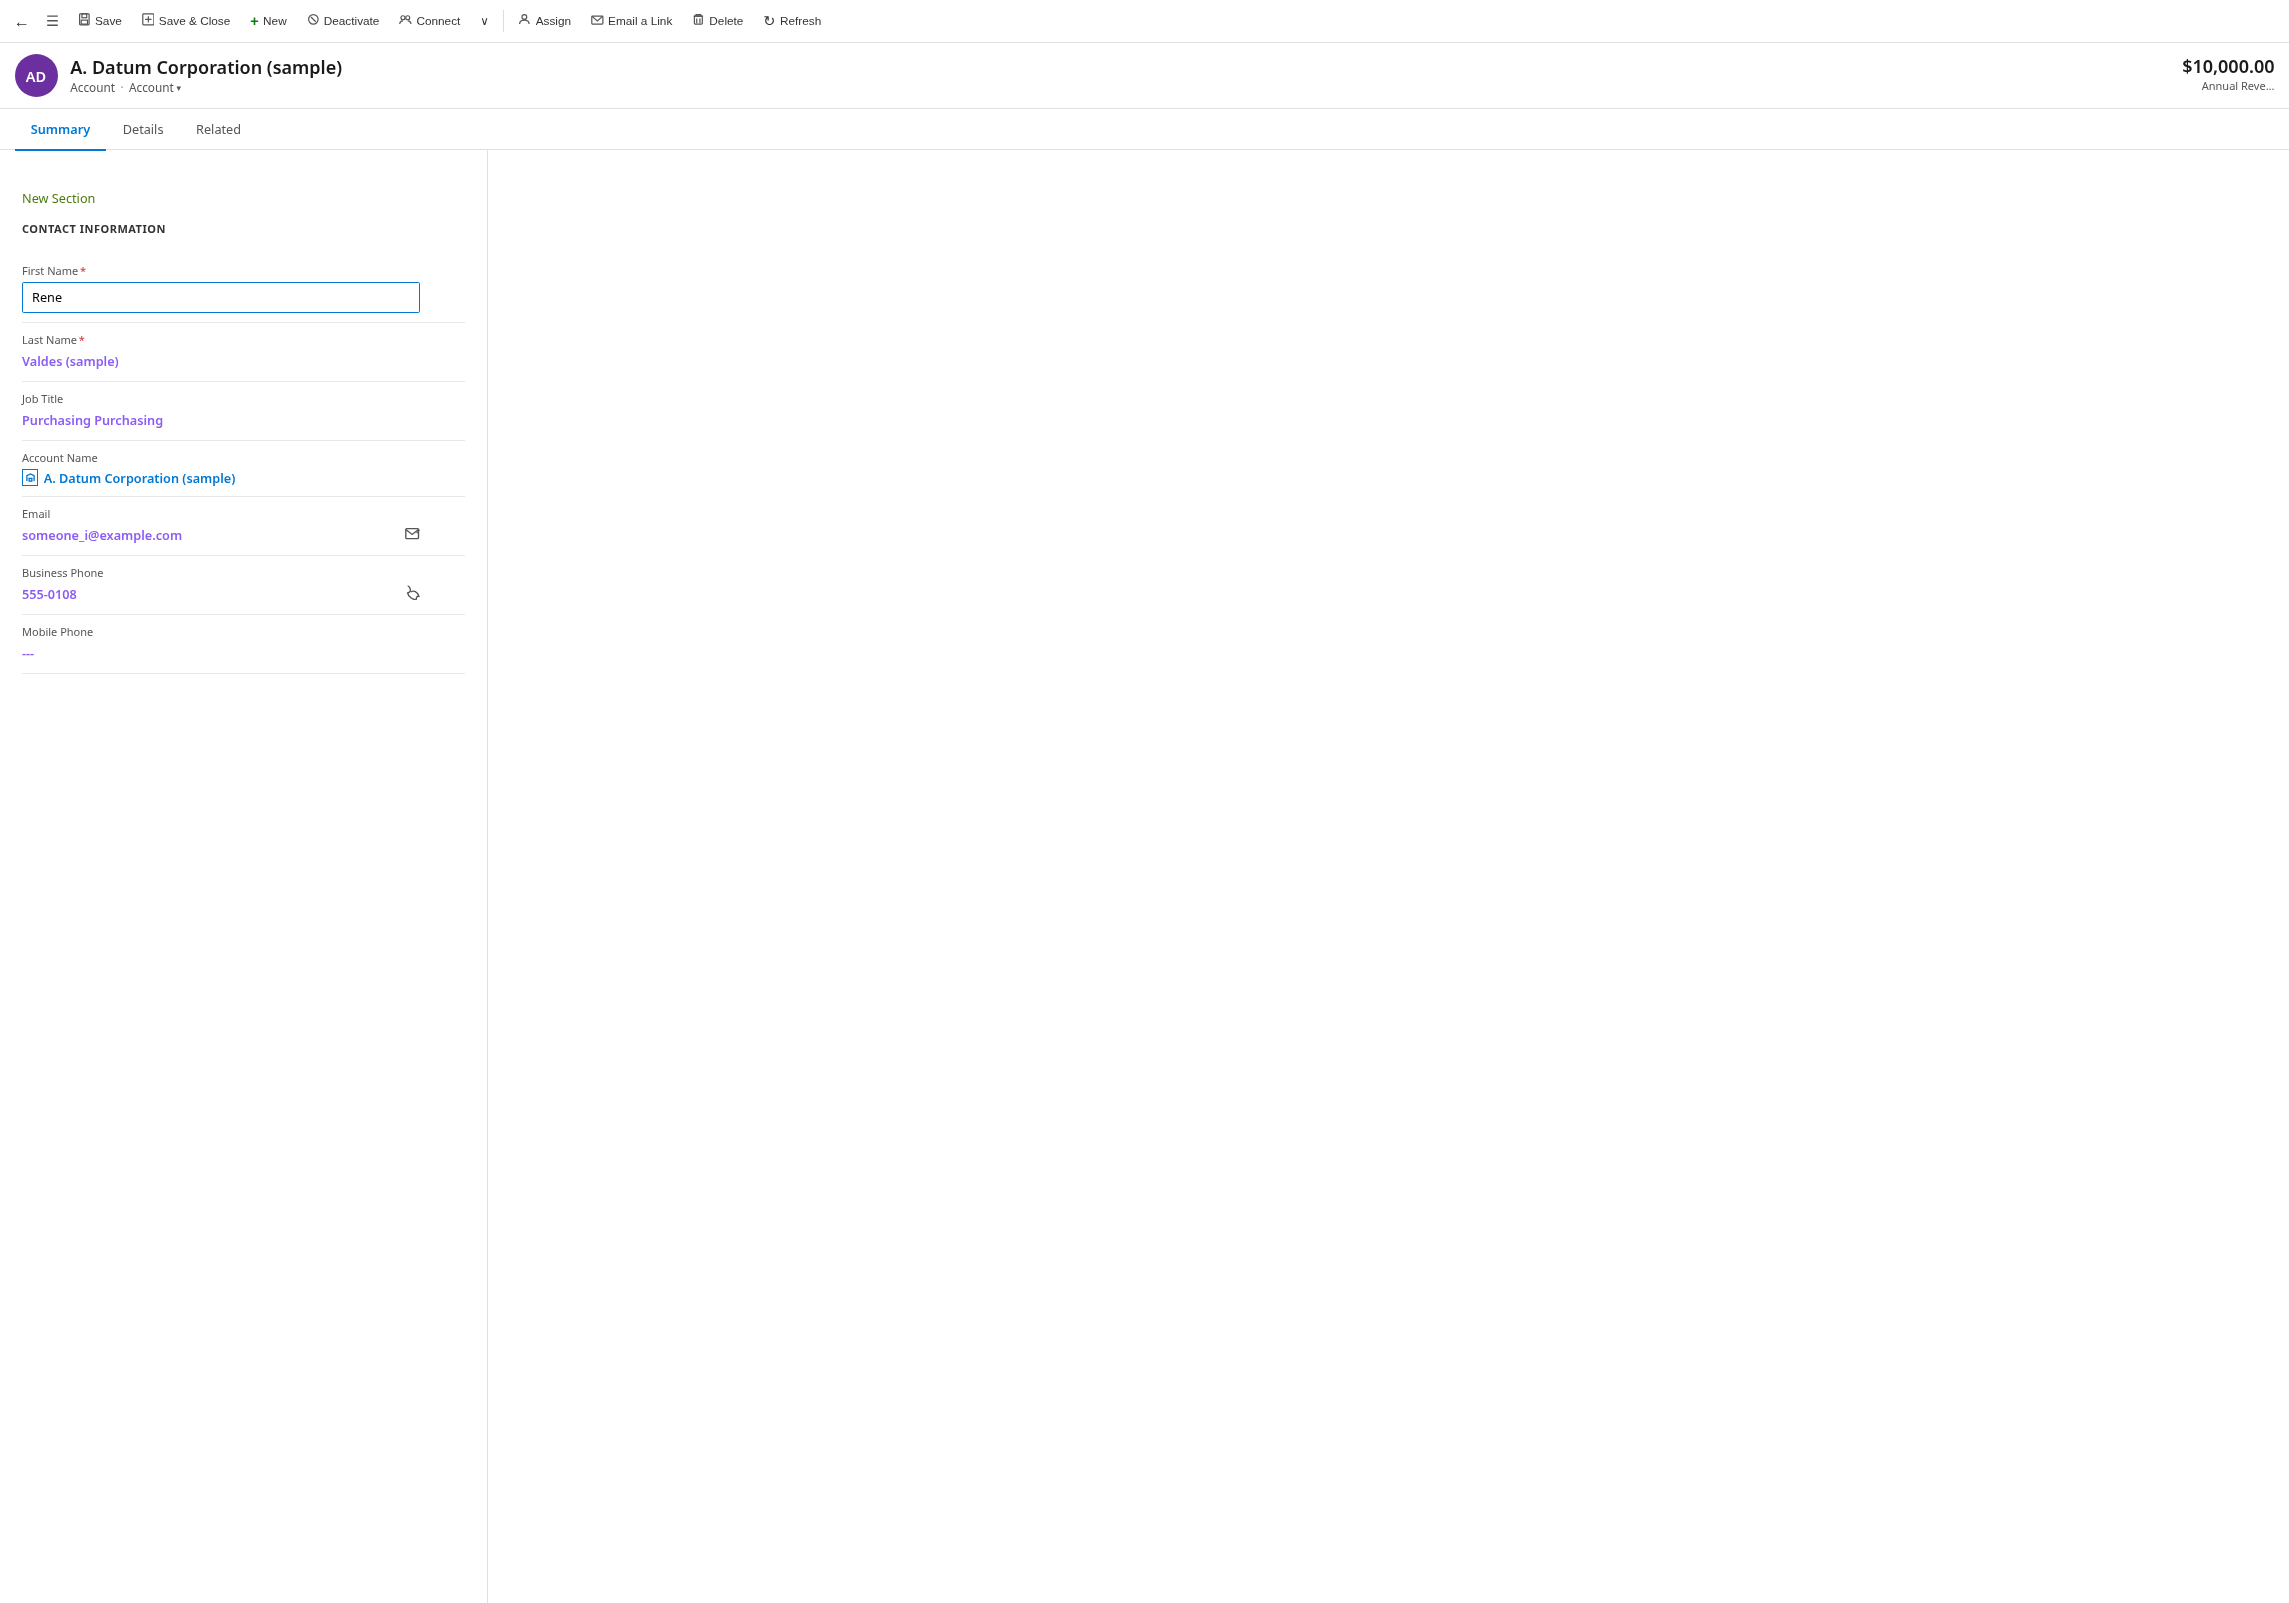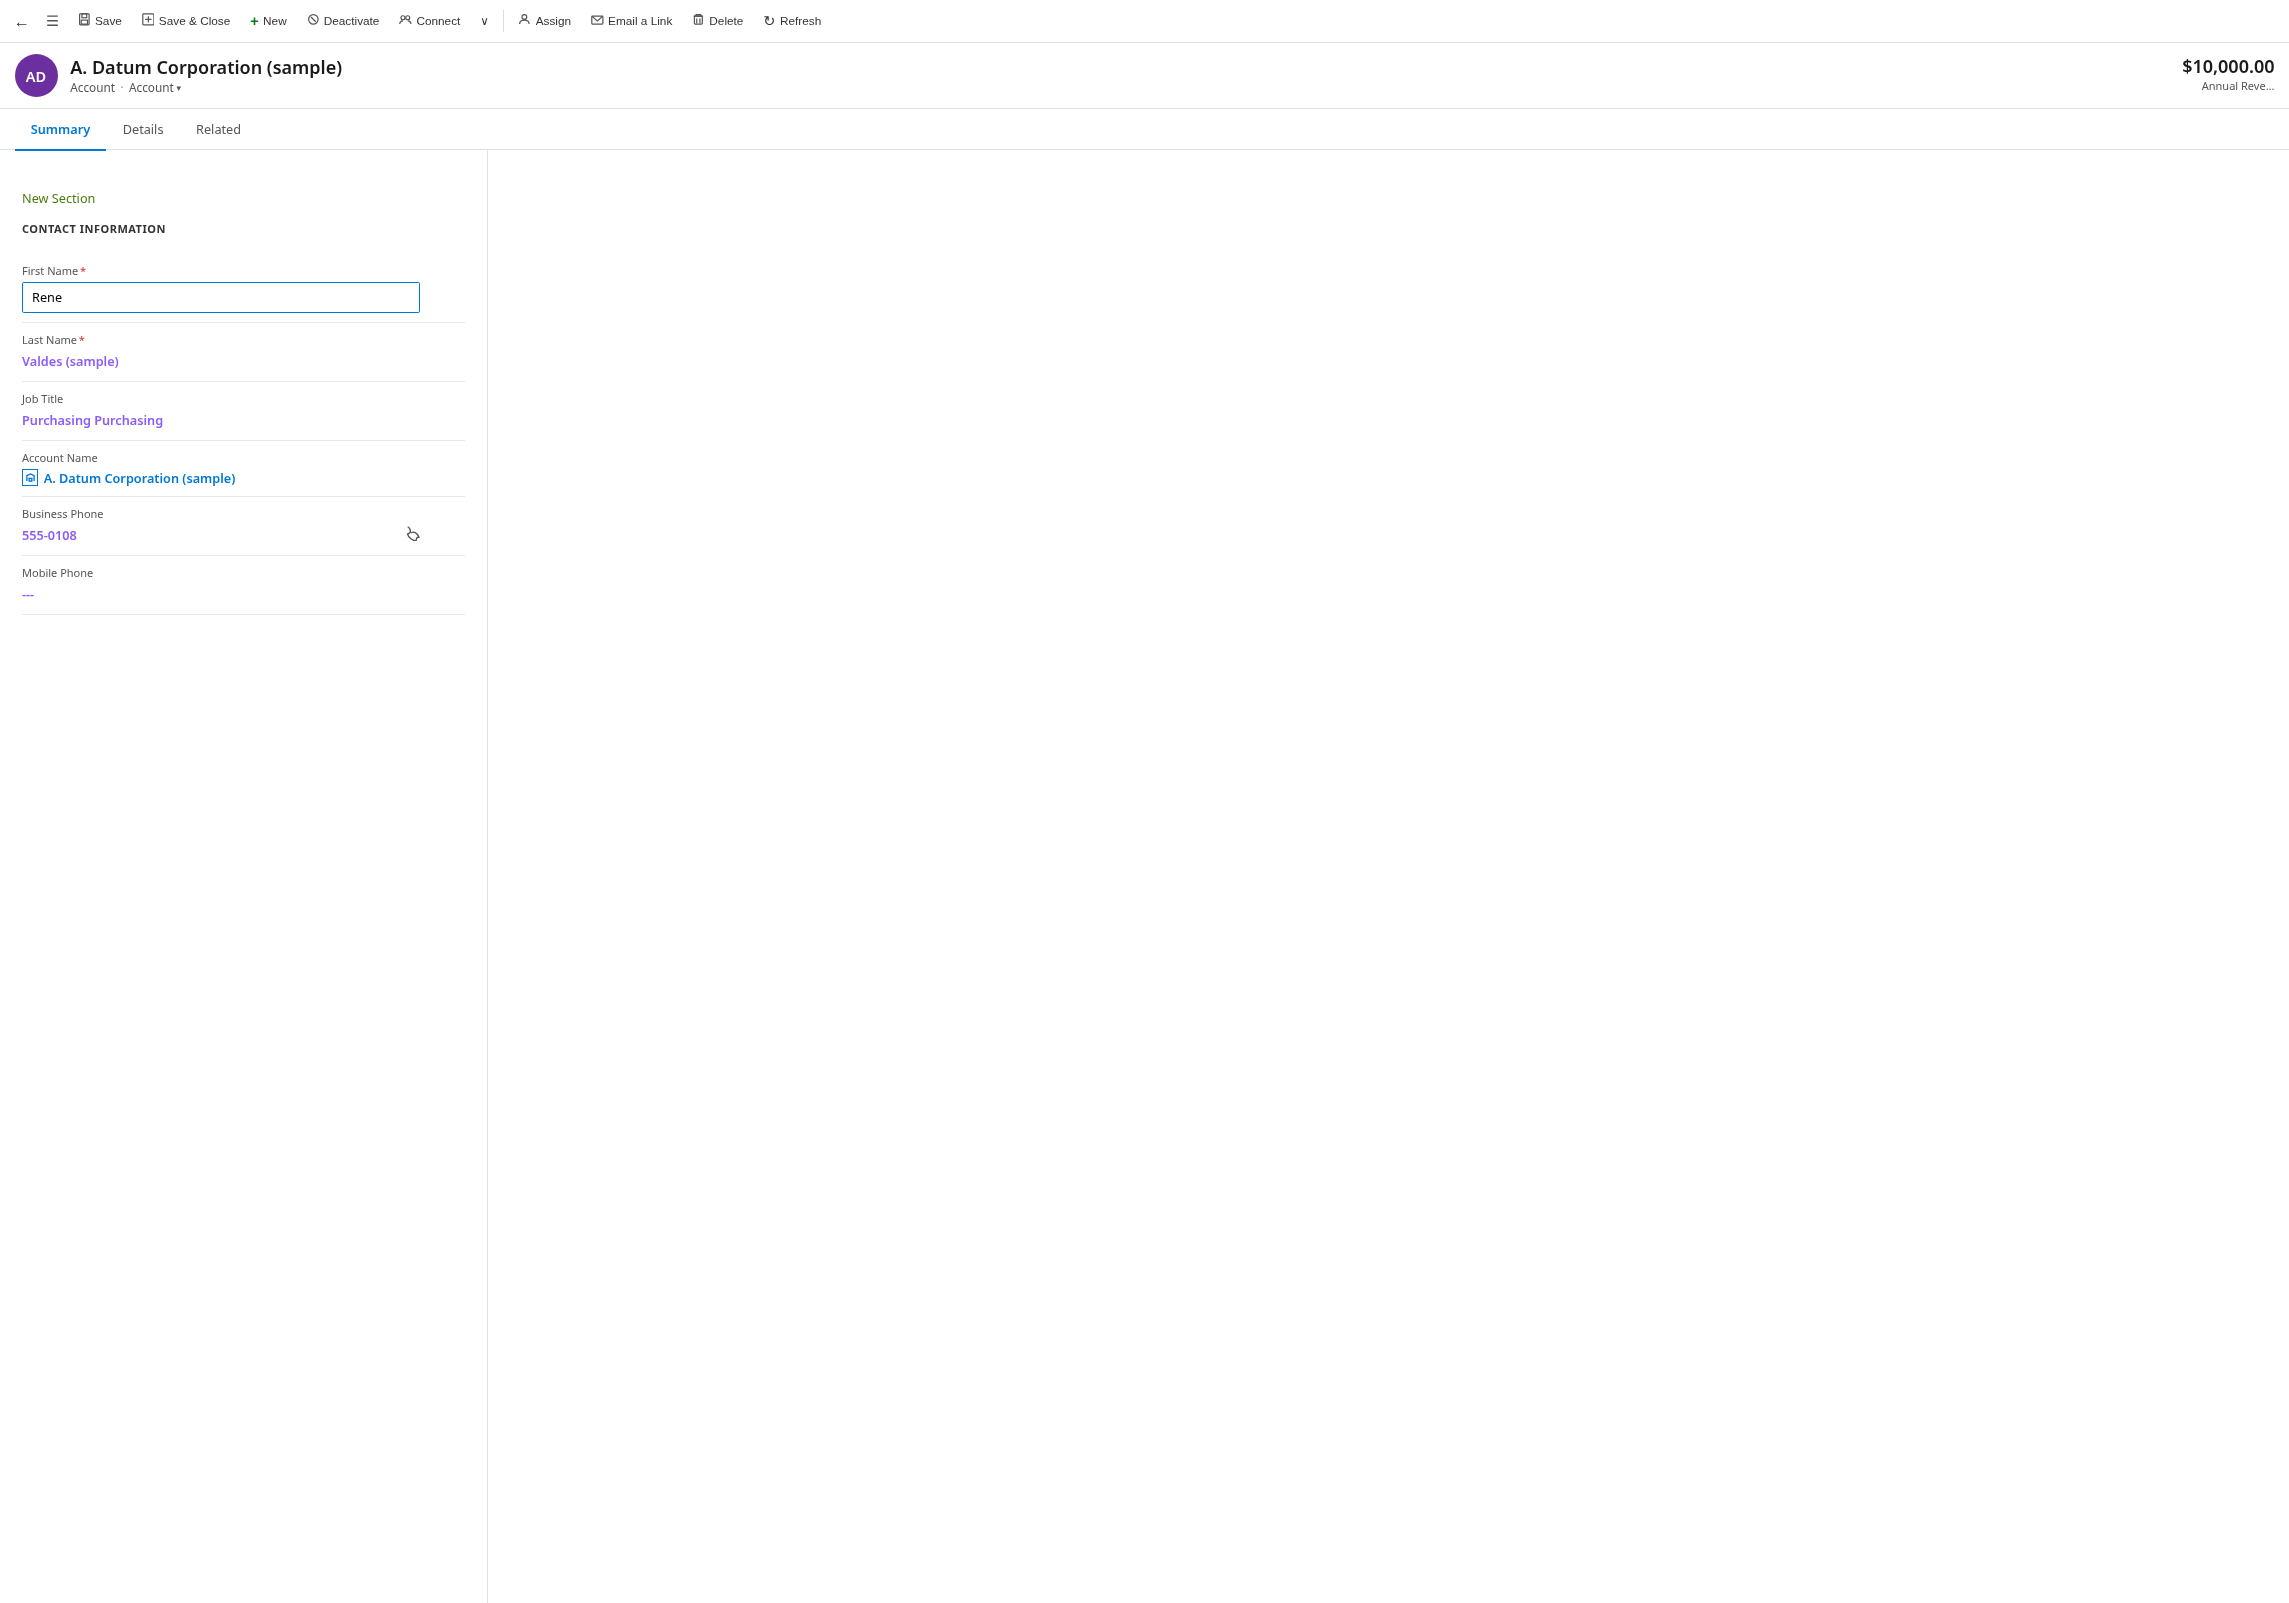--- a/index.html
+++ b/index.html
@@ -414,20 +414,35 @@
               <svg width="9" height="9" viewBox="0 0 10 10" fill="none" stroke="#0078d4" stroke-width="1.5">
                 <path d="M1 9V3l4-2 4 2v6"></path>
                 <rect x="3.5" y="6" width="3" height="3"></rect>
               </svg>
             </span>
             <span>A. Datum Corporation (sample)</span>
           </a>
         </div>
       </div>
 
+      <div class="field-row">
+        <div class="field-label">
+          <span>Email</span>
+        </div>
+        <div class="field-with-icon">
+          <div class="field-value">someone_i@example.com</div>
+          <span class="field-action-icon" title="Send Email">
+            <svg width="16.3" height="16.3" viewBox="0 0 18 18" fill="none" stroke="#555" stroke-width="1.5">
+              <rect x="2" y="4" width="14" height="11" rx="1"></rect>
+              <path d="M2 5l7 5.5L16 5"></path>
+              <path d="M14 9l3-4" stroke-dasharray="2 1"></path>
+            </svg>
+          </span>
+        </div>
+      </div>
 
       <div class="field-row">
         <div class="field-label">
           <span>Business Phone</span>
         </div>
         <div class="field-with-icon">
           <div class="field-value">555-0108</div>
           <span class="field-action-icon" title="Call">
             <svg width="16.3" height="16.3" viewBox="0 0 18 18" fill="none" stroke="#555" stroke-width="1.5">
               <path d="M4 2c0 0 1.5 0 2.5 2.5S7.5 8 6 9s-2 1-2 1c0 0 .5 3 4 5.5s5.5 1.5 5.5 1.5 0-1.5.5-2.5 2.5-1 2.5-1c0 0-1-3.5-4-5s-4.5.5-4.5.5"></path>

